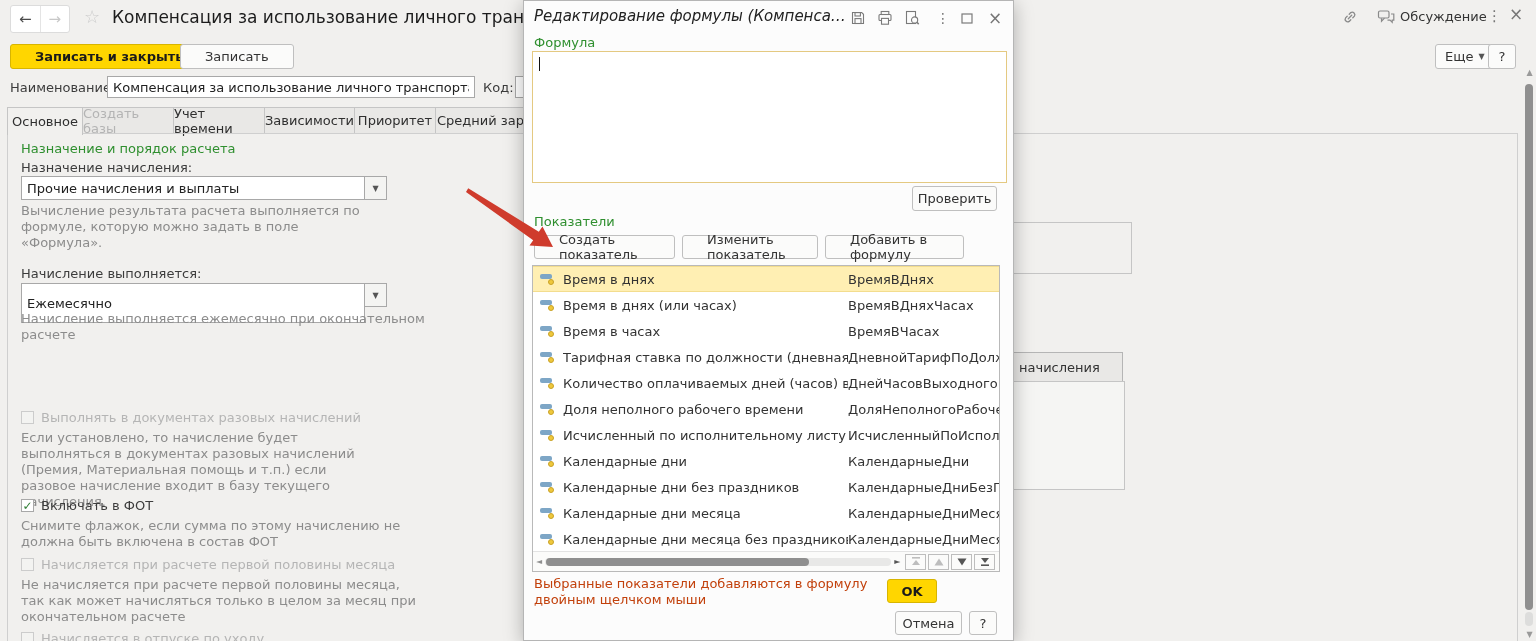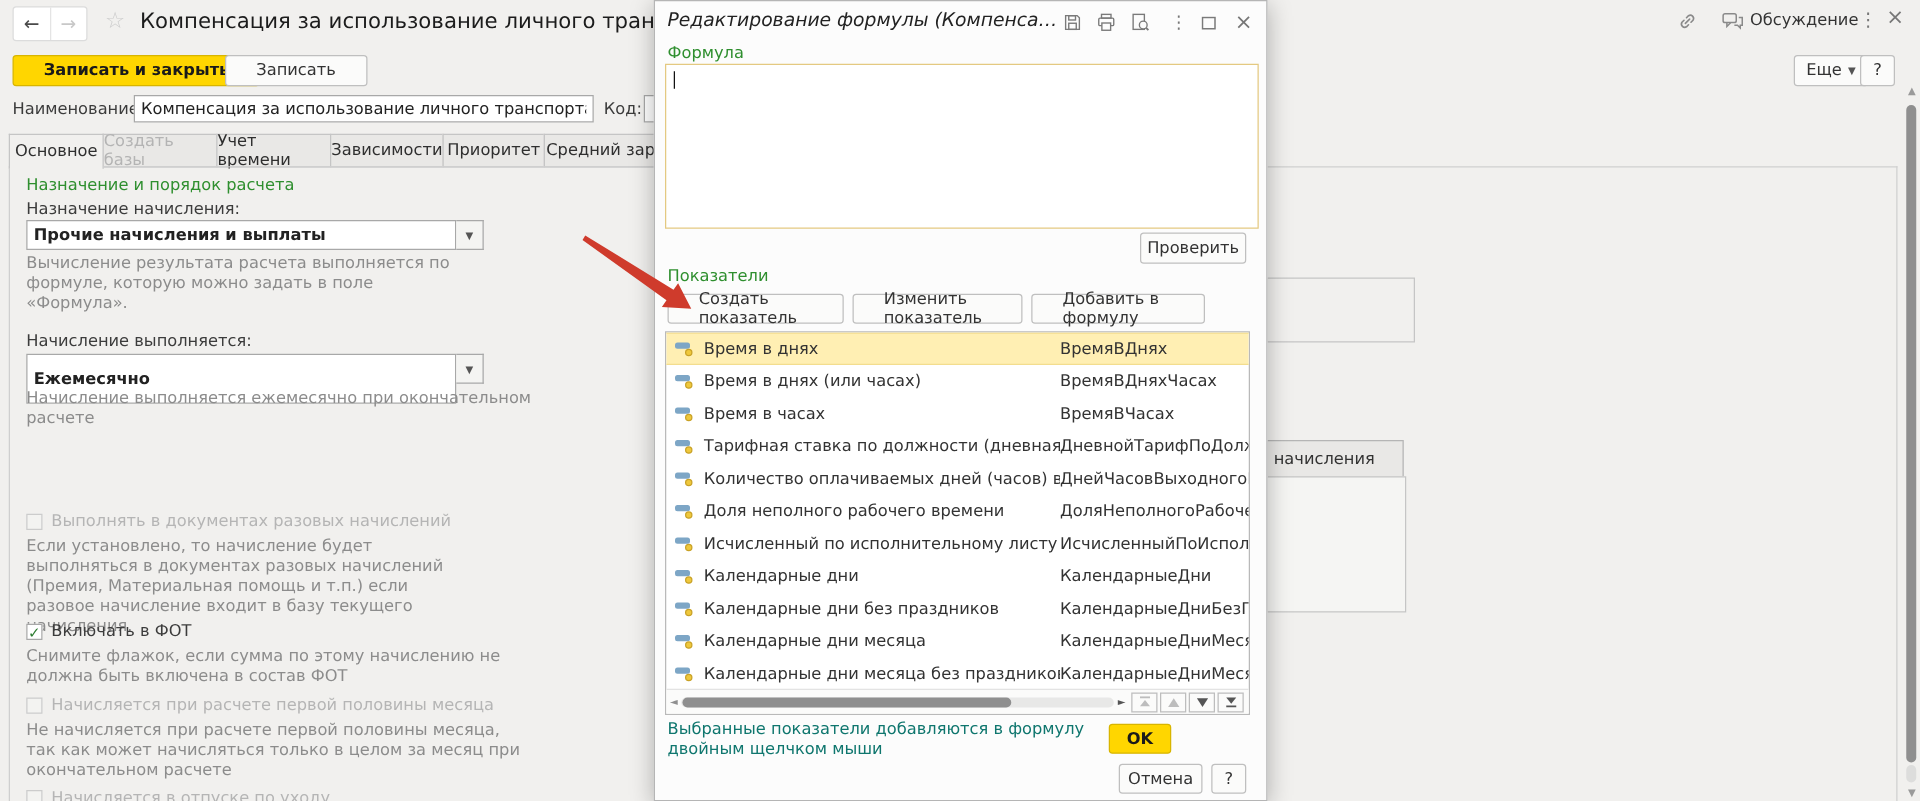--- a/index.html
+++ b/index.html
@@ -33,21 +33,21 @@
   .tab{position:absolute;top:107px;height:27px;box-sizing:border-box;border:1px solid #c5c5c5;
        display:flex;align-items:center;justify-content:center;background:#e9e8e6;color:#2f2f2f;}
   .tab.active{background:#f1f0ee;border-bottom:none;height:28px;z-index:3;}
   .tab.disabled{color:#b4b4b4;}
 
   
   .panel{position:absolute;left:7px;top:133px;width:1509px;height:560px;border:1px solid #cfcfcf;border-bottom:none;background:transparent;}
   .green{color:#2f8f2f;}
   .hint{color:#8c8c8c;line-height:16px;}
   .combo{position:absolute;display:flex;height:24px;}
-  .combo input{flex:1;height:24px;font-weight:bold;}
+  .combo input{flex:1;height:24px;}
   .combo .drop{width:22px;height:24px;box-sizing:border-box;border:1px solid #a8a8a8;border-left:none;background:#f4f4f2;
                display:flex;align-items:center;justify-content:center;font-size:8px;color:#555;}
   .chk{position:absolute;display:flex;align-items:center;gap:7px;}
   .chk .box{width:13px;height:13px;box-sizing:border-box;border:1px solid #a8a8a8;background:#fff;
             display:flex;align-items:center;justify-content:center;font-size:12px;font-weight:bold;color:#2e7d32;}
   .chk.disabled .box{border-color:#cccccc;background:#f3f3f1;}
   .chk.disabled .cl{color:#b5b5b5;}
 
   
   .rbox{position:absolute;border:1px solid #c5c5c5;background:transparent;}
@@ -72,21 +72,21 @@
   .ind-icon .bar{position:absolute;left:0;top:1px;width:12px;height:5px;border-radius:2px;background:#7da6c6;}
   .ind-icon .dot{position:absolute;right:0;bottom:0;width:6px;height:6px;border-radius:50%;background:#efc83c;border:1px solid #c9a227;box-sizing:border-box;}
   .lrow .nm{width:285px;flex:none;white-space:nowrap;overflow:hidden;color:#333;}
   .lrow .id{flex:1;white-space:nowrap;overflow:hidden;color:#333;}
   .lfoot{position:absolute;left:0;bottom:0;width:100%;height:19px;border-top:1px solid #e3e3e3;display:flex;align-items:center;background:#fbfbfa;}
   .hsb-ar{font-size:8px;color:#8f8f8f;padding:0 3px;}
   .hsb{position:relative;width:346px;height:8px;background:#e8e8e7;border-radius:4px;}
   .hsb .thumb{position:absolute;left:1px;top:0;width:263px;height:8px;border-radius:4px;background:#8f8f8f;}
   .navbtn{width:21px;height:16px;box-sizing:border-box;border:1px solid #bdbdbd;background:#fbfbfa;margin-left:2px;
           display:flex;align-items:center;justify-content:center;}
-  .dlg-hint{position:absolute;left:10px;top:575px;width:345px;color:#0f766e;line-height:16px;}
+  .dlg-hint{position:absolute;left:10px;top:575px;width:345px;color:#c2410c;line-height:16px;}
 
   
   .anno{position:absolute;left:0;top:0;width:1536px;height:641px;pointer-events:none;z-index:30;}
 </style>
 </head>
 <body>
 
 <div class="screen">
 
   <div class="navbox">

